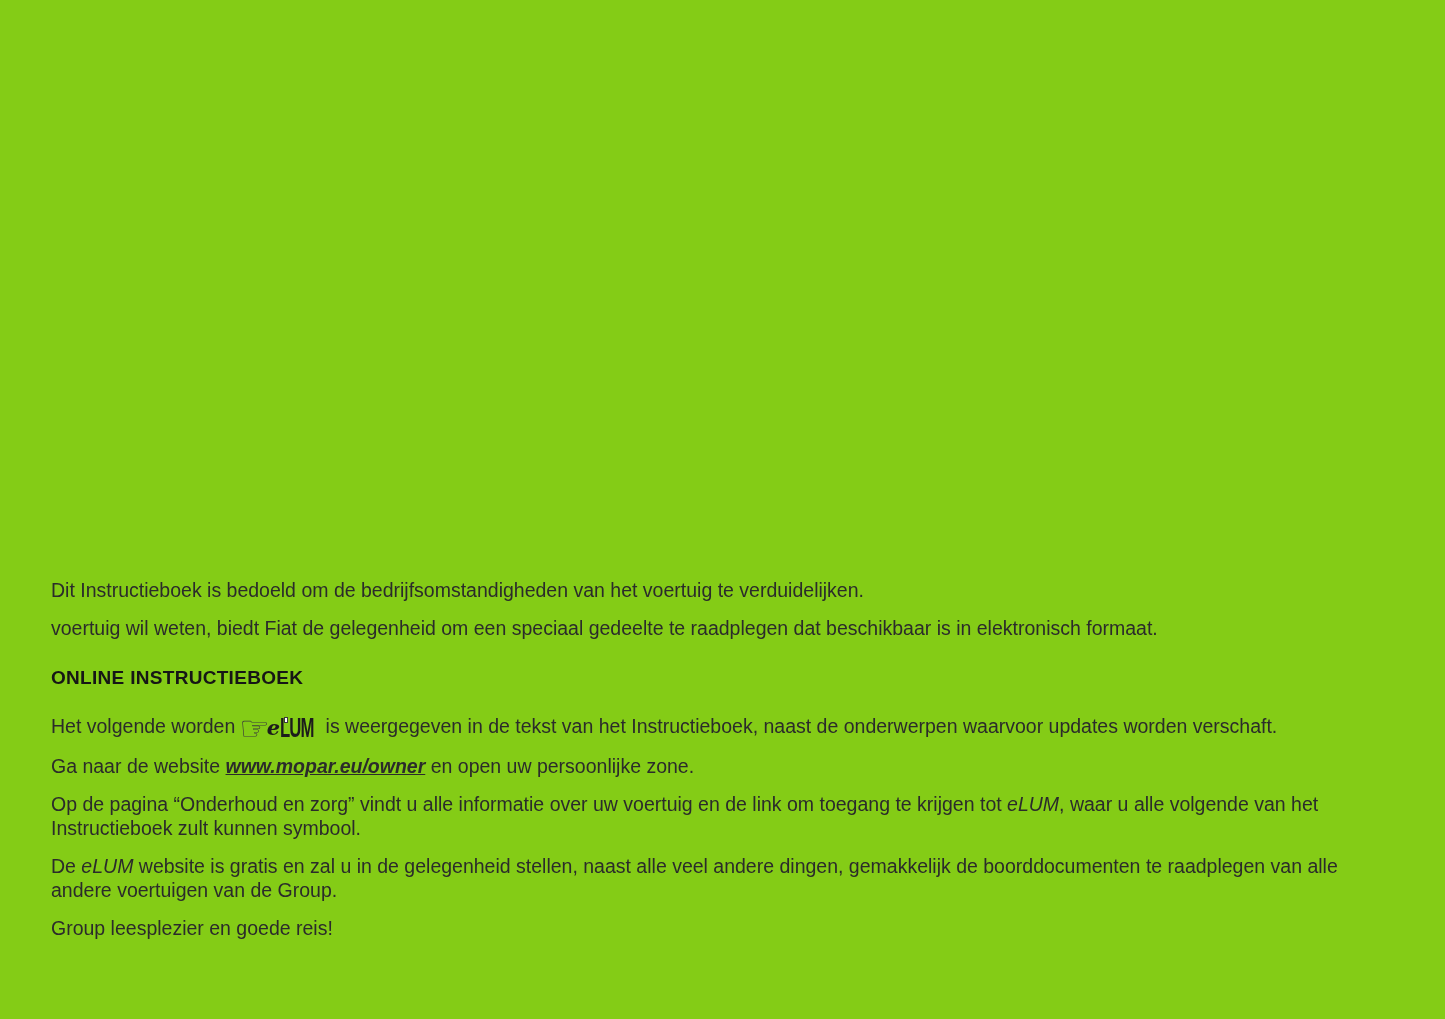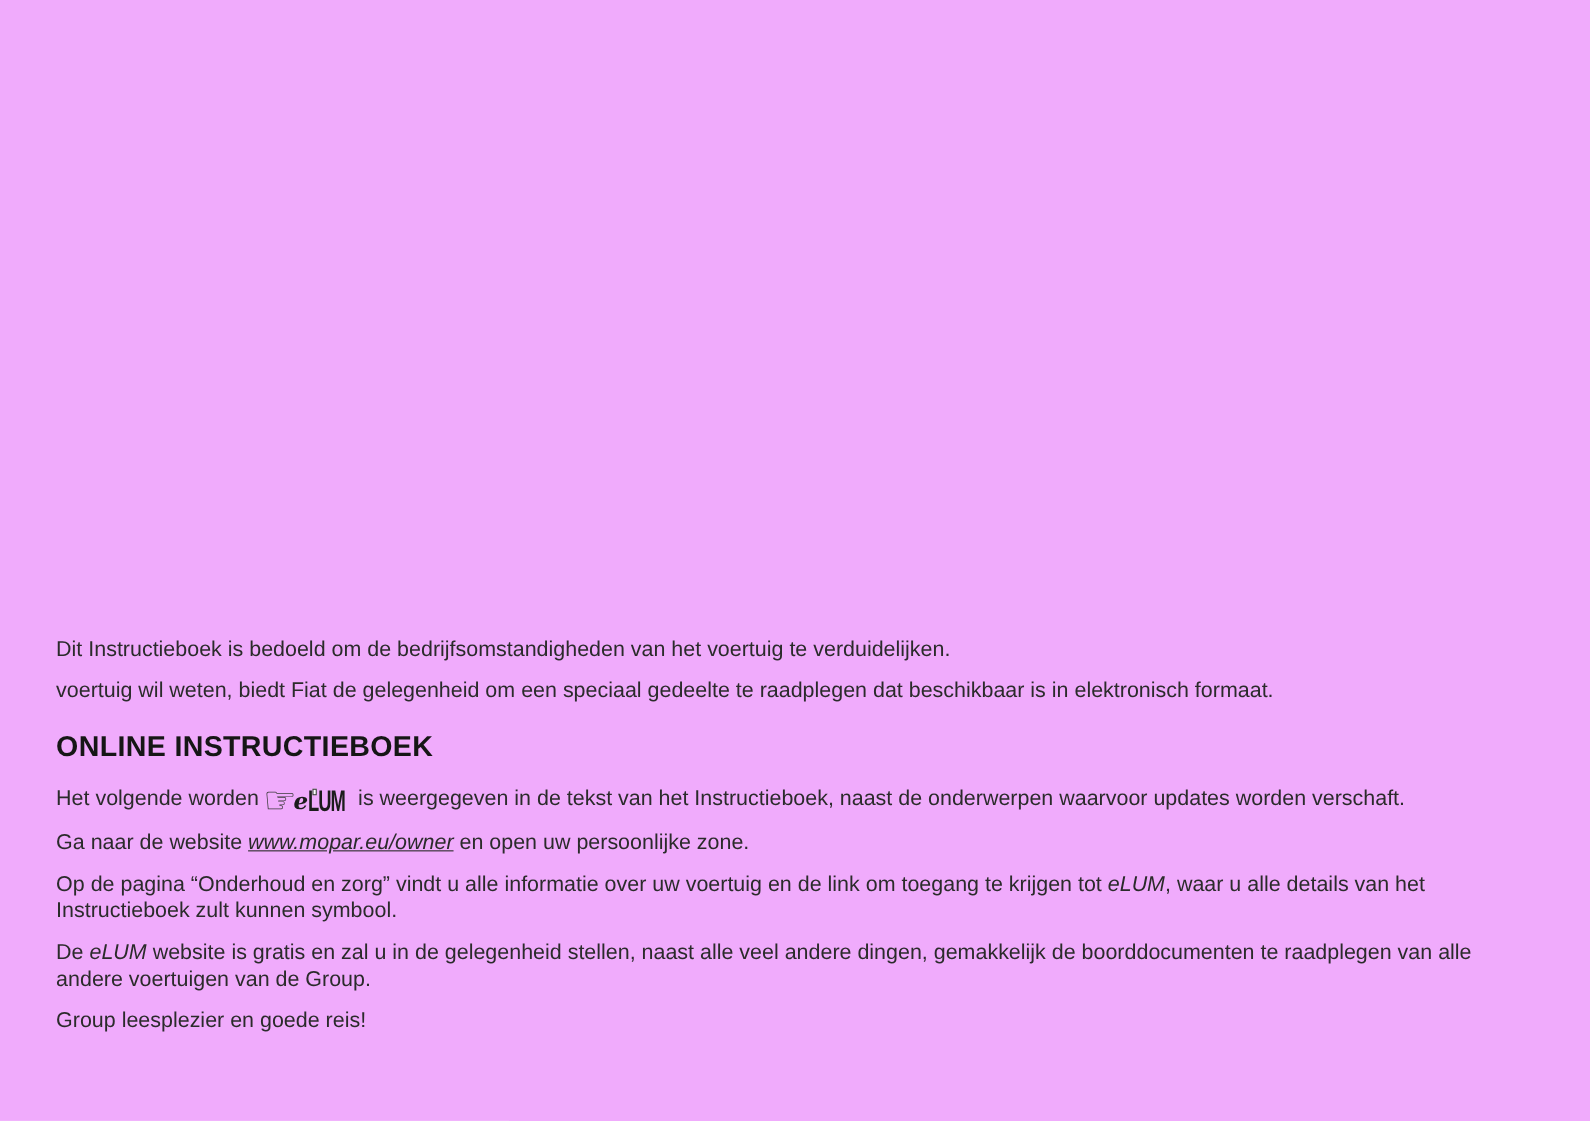--- a/index.html
+++ b/index.html
@@ -1,48 +1,48 @@
 <!DOCTYPE html>
 <html><head>
 <meta charset="utf-8">
 <style>
   * { margin: 0; padding: 0; box-sizing: border-box; }
   html, body { background: #ffffff; }
   .page {
     position: relative;
     width: 1445px;
     height: 1019px;
-    background: #f0abfc;
+    background: #84cc16;
     overflow: hidden;
     font-family: "Liberation Sans", "DejaVu Sans", sans-serif;
     color: #2b2b2b;
   }
   .content {
     position: absolute;
     left: 51px;
     top: 578px;
     width: 1342px;
   }
   .para {
     font-size: 19.5px;
     line-height: 24px;
     margin: 0 0 14px 0;
     color: #2b2b2b;
   }
   .line { display: block; }
   .section-heading {
-    font-size: 26px;
+    font-size: 19px;
     font-weight: 700;
     letter-spacing: 0.3px;
     color: #161616;
     line-height: 24px;
     margin: 26px 0 24px 0;
   }
   .link {
-    font-weight: 400;
+    font-weight: 700;
     font-style: italic;
     text-decoration: underline;
     color: #2b2b2b;
   }
   .em { font-style: italic; margin-top: 24px; }
   .elum-logo {
     display: inline-flex;
     align-items: center;
     height: 24px;
     vertical-align: -7px;
@@ -109,21 +109,21 @@
           <span class="elum-lum">LUM</span>
           <span class="lum-mark"></span>
         </span><span> is weergegeven in de tekst van het Instructieboek, naast de onderwerpen waarvoor updates worden verschaft.</span>
     </p>
 
     <p class="para">
       <span>Ga naar de website </span><span class="link">www.mopar.eu/owner</span><span> en open uw persoonlijke zone.</span>
     </p>
 
     <p class="para">
-      <span class="line"><span>Op de pagina “Onderhoud en zorg” vindt u alle informatie over uw voertuig en de link om toegang te krijgen tot </span><span class="em">eLUM</span><span>, waar u alle details van het</span></span>
+      <span class="line"><span>Op de pagina “Onderhoud en zorg” vindt u alle informatie over uw voertuig en de link om toegang te krijgen tot </span><span class="em">eLUM</span><span>, waar u alle volgende van het</span></span>
       <span class="line">Instructieboek zult kunnen symbool.</span>
     </p>
 
     <p class="para">
       <span class="line"><span>De </span><span class="em">eLUM</span><span> website is gratis en zal u in de gelegenheid stellen, naast alle veel andere dingen, gemakkelijk de boorddocumenten te raadplegen van alle</span></span>
       <span class="line">andere voertuigen van de Group.</span>
     </p>
 
     <p class="para">
       <span>Group leesplezier en goede reis!</span>

